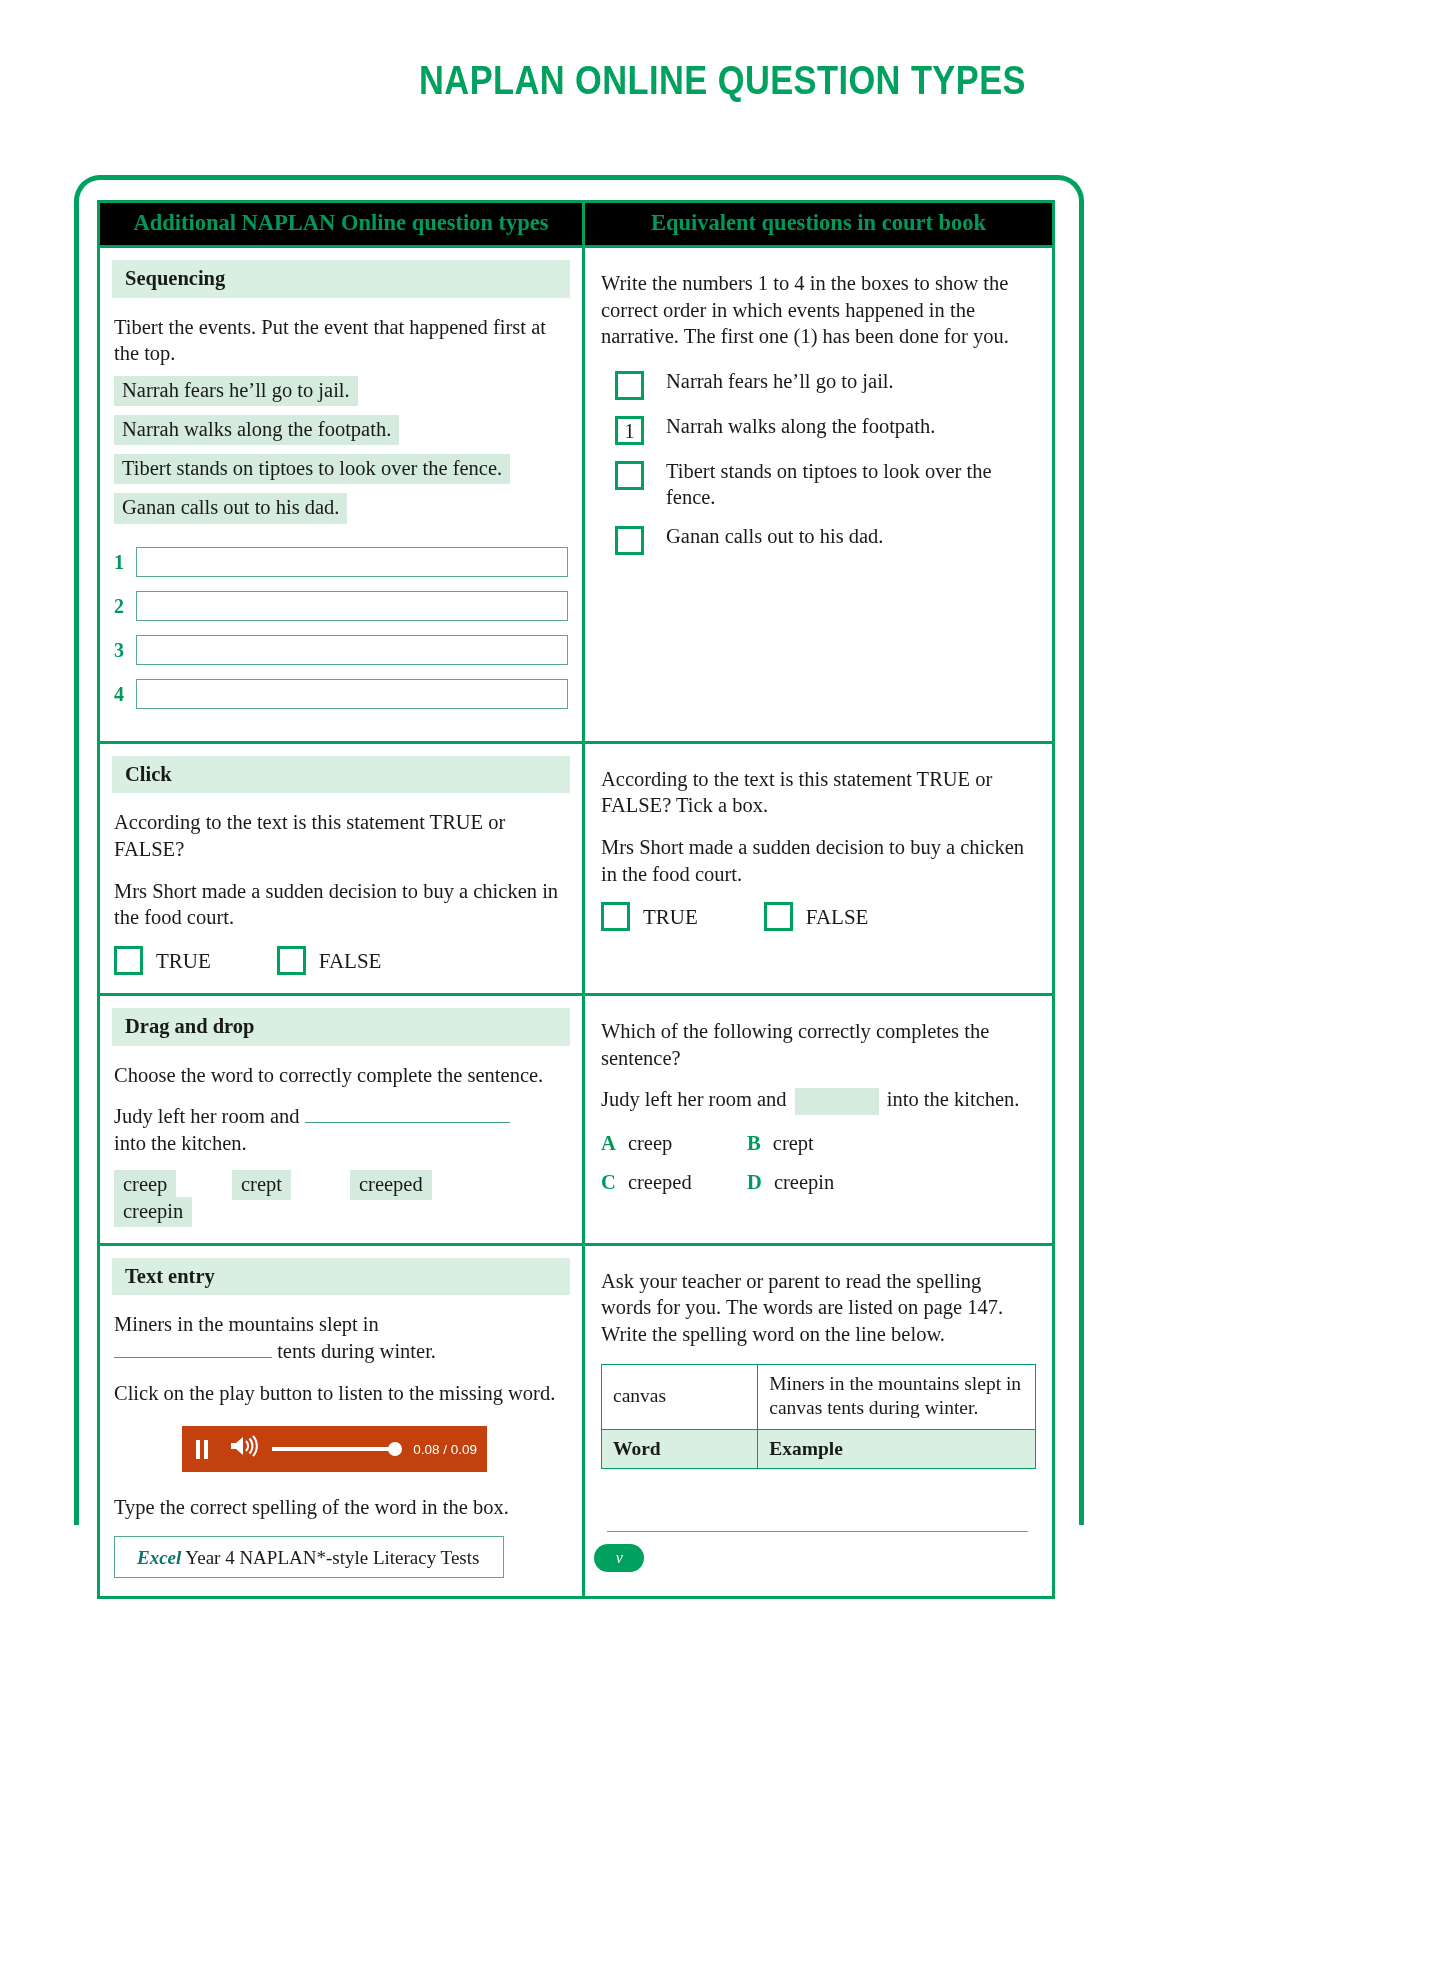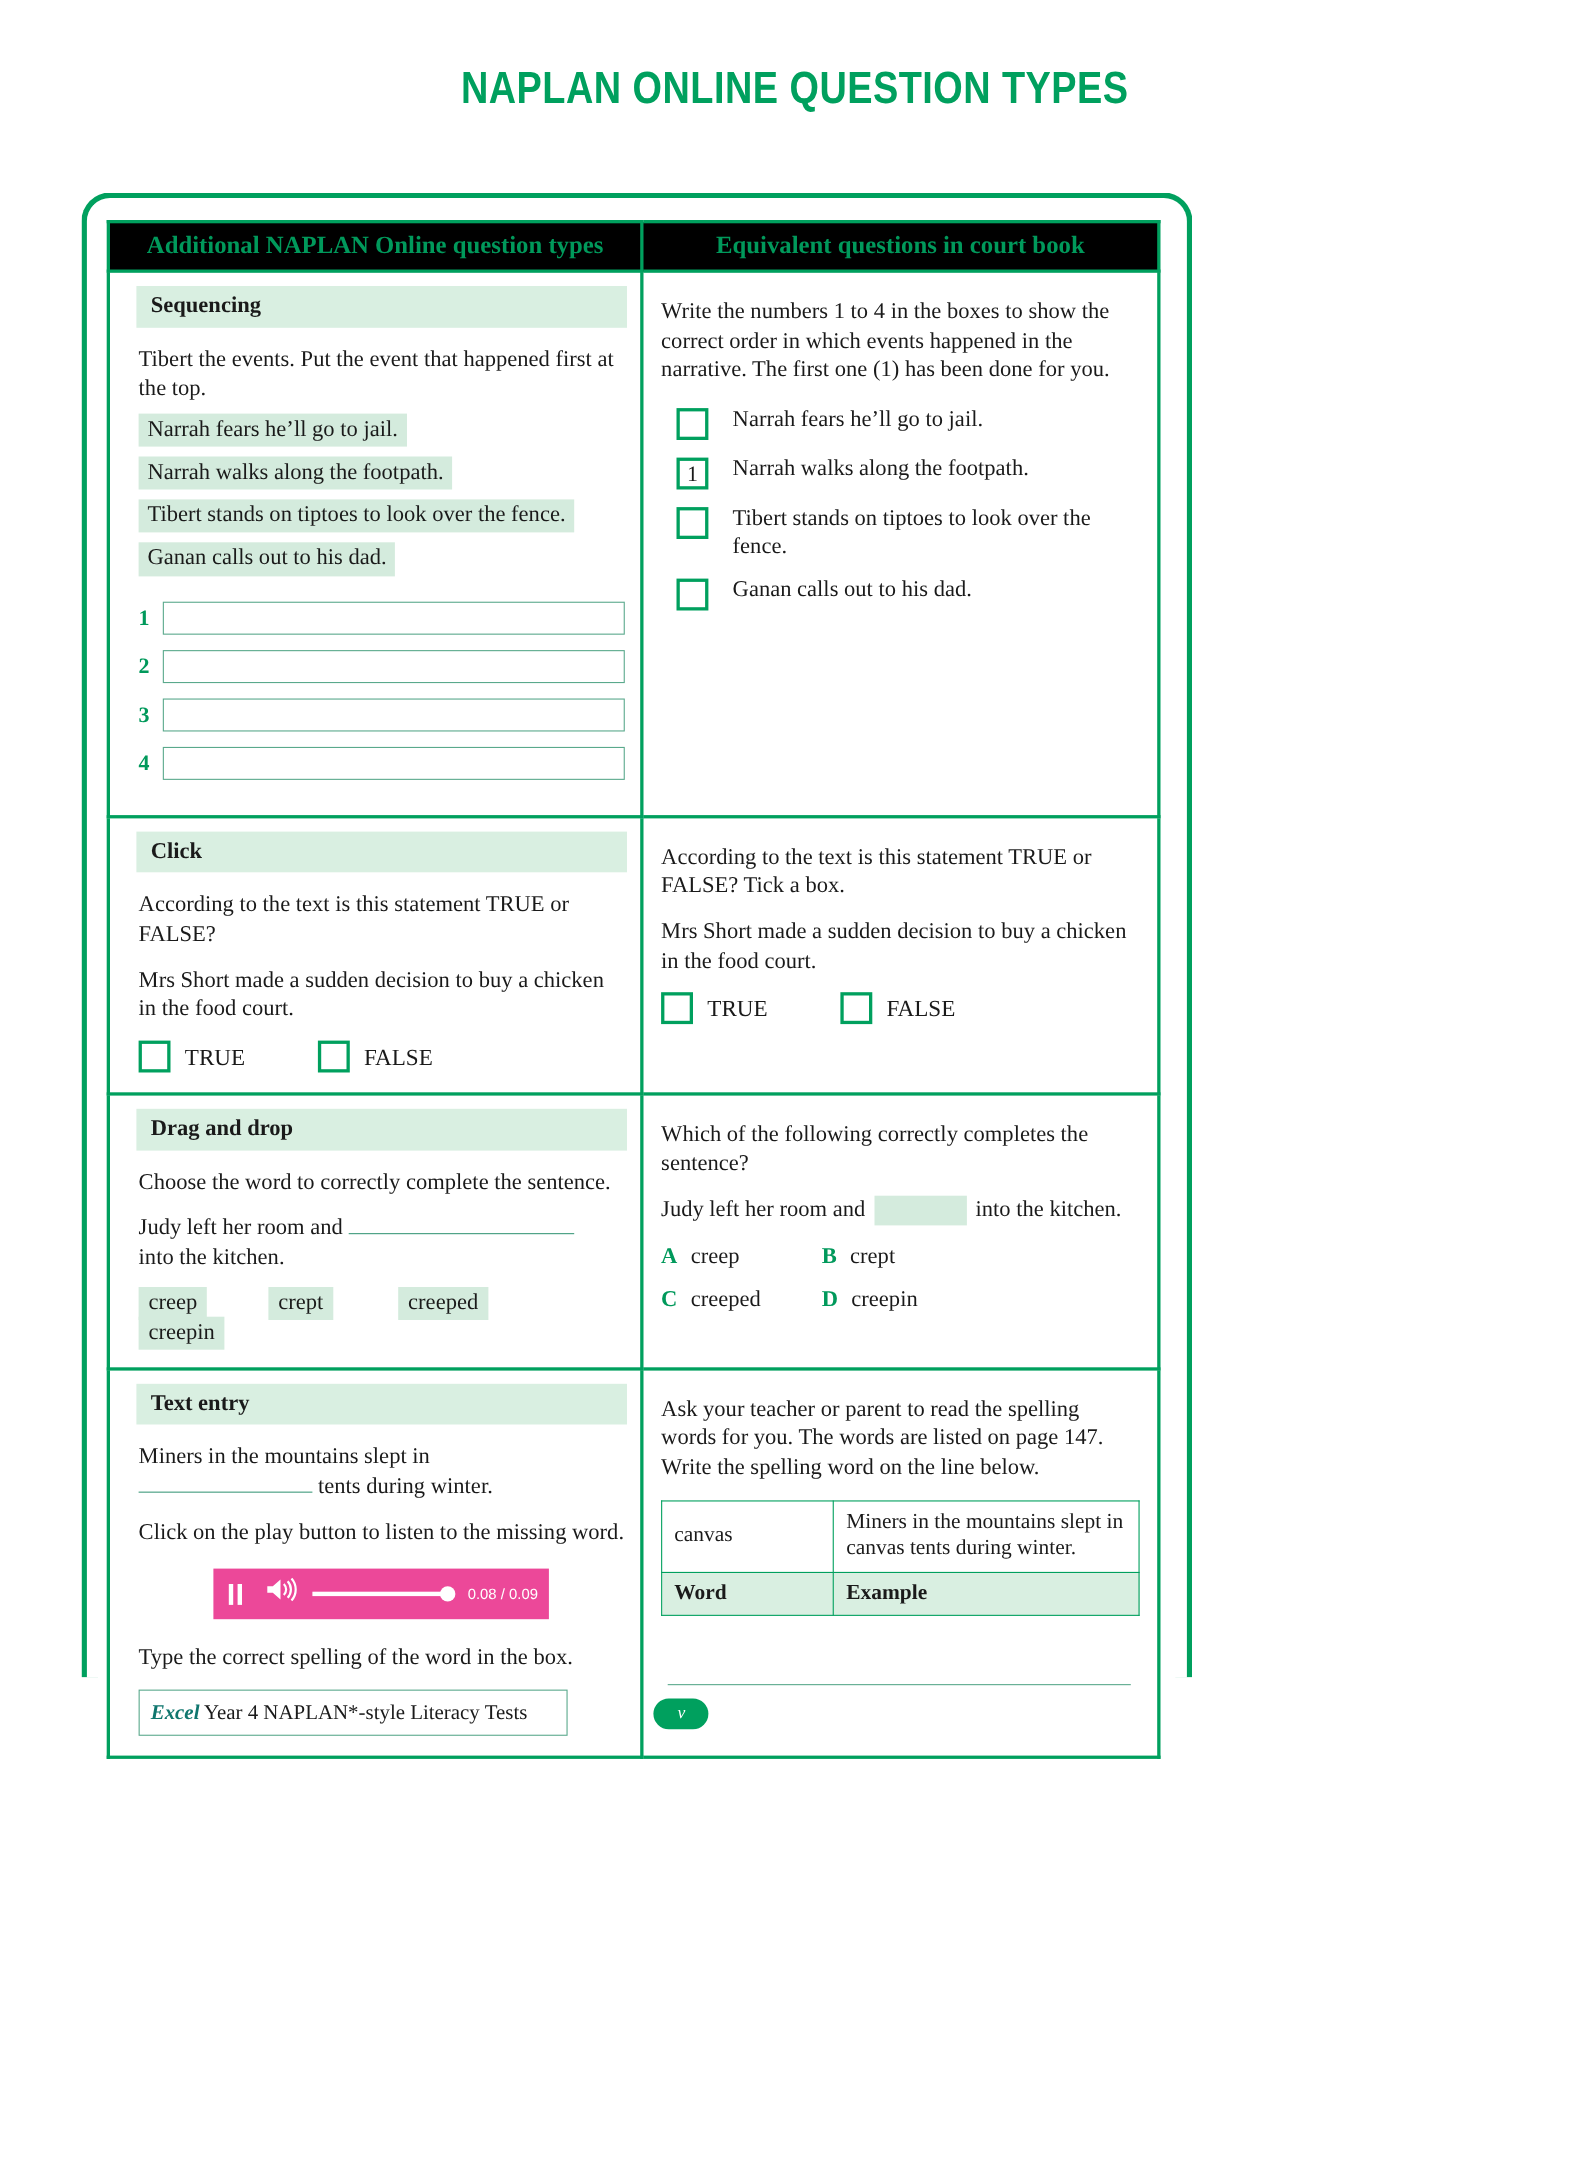--- a/index.html
+++ b/index.html
@@ -52,21 +52,21 @@
     font-weight: bold;
     font-size: 22.5px;
     padding: 7px 10px 9px 10px;
     white-space: nowrap;
   }
   .th-cell.left { border-right-width: 3px; }
 
   .body-cell {
     border: 3px solid #00a05e;
     border-top: none;
-    padding: 14px 14px 18px 26px;
+    padding: 14px 14px 18px 14px;
     font-size: 20.5px;
     line-height: 1.30;
     color: #1a1a1a;
   }
   .body-cell.right-col { padding: 22px 16px 18px 16px; }
 
   
   .section-label {
     display: block;
     background: #d9efe1;
@@ -167,21 +167,21 @@
   .type-box {
     width: 390px; height: 42px;
     border: 1.5px solid #5aa98c;
     background: #fff;
     margin-top: 12px;
   }
 
   
   .audio-bar {
     width: 305px; height: 46px;
-    background: #ec4899;
+    background: #c2410c;
     display: flex; align-items: center;
     margin: 20px 0 22px 68px;
     padding: 0 10px 0 14px;
   }
   .pause-icon { display: flex; gap: 4px; flex: 0 0 auto; }
   .pause-icon span { display:block; width: 4px; height: 19px; background: #fff; }
   .spk { margin-left: 22px; flex: 0 0 auto; }
   .track {
     flex: 1 1 auto;
     height: 4px; background: #fff;

